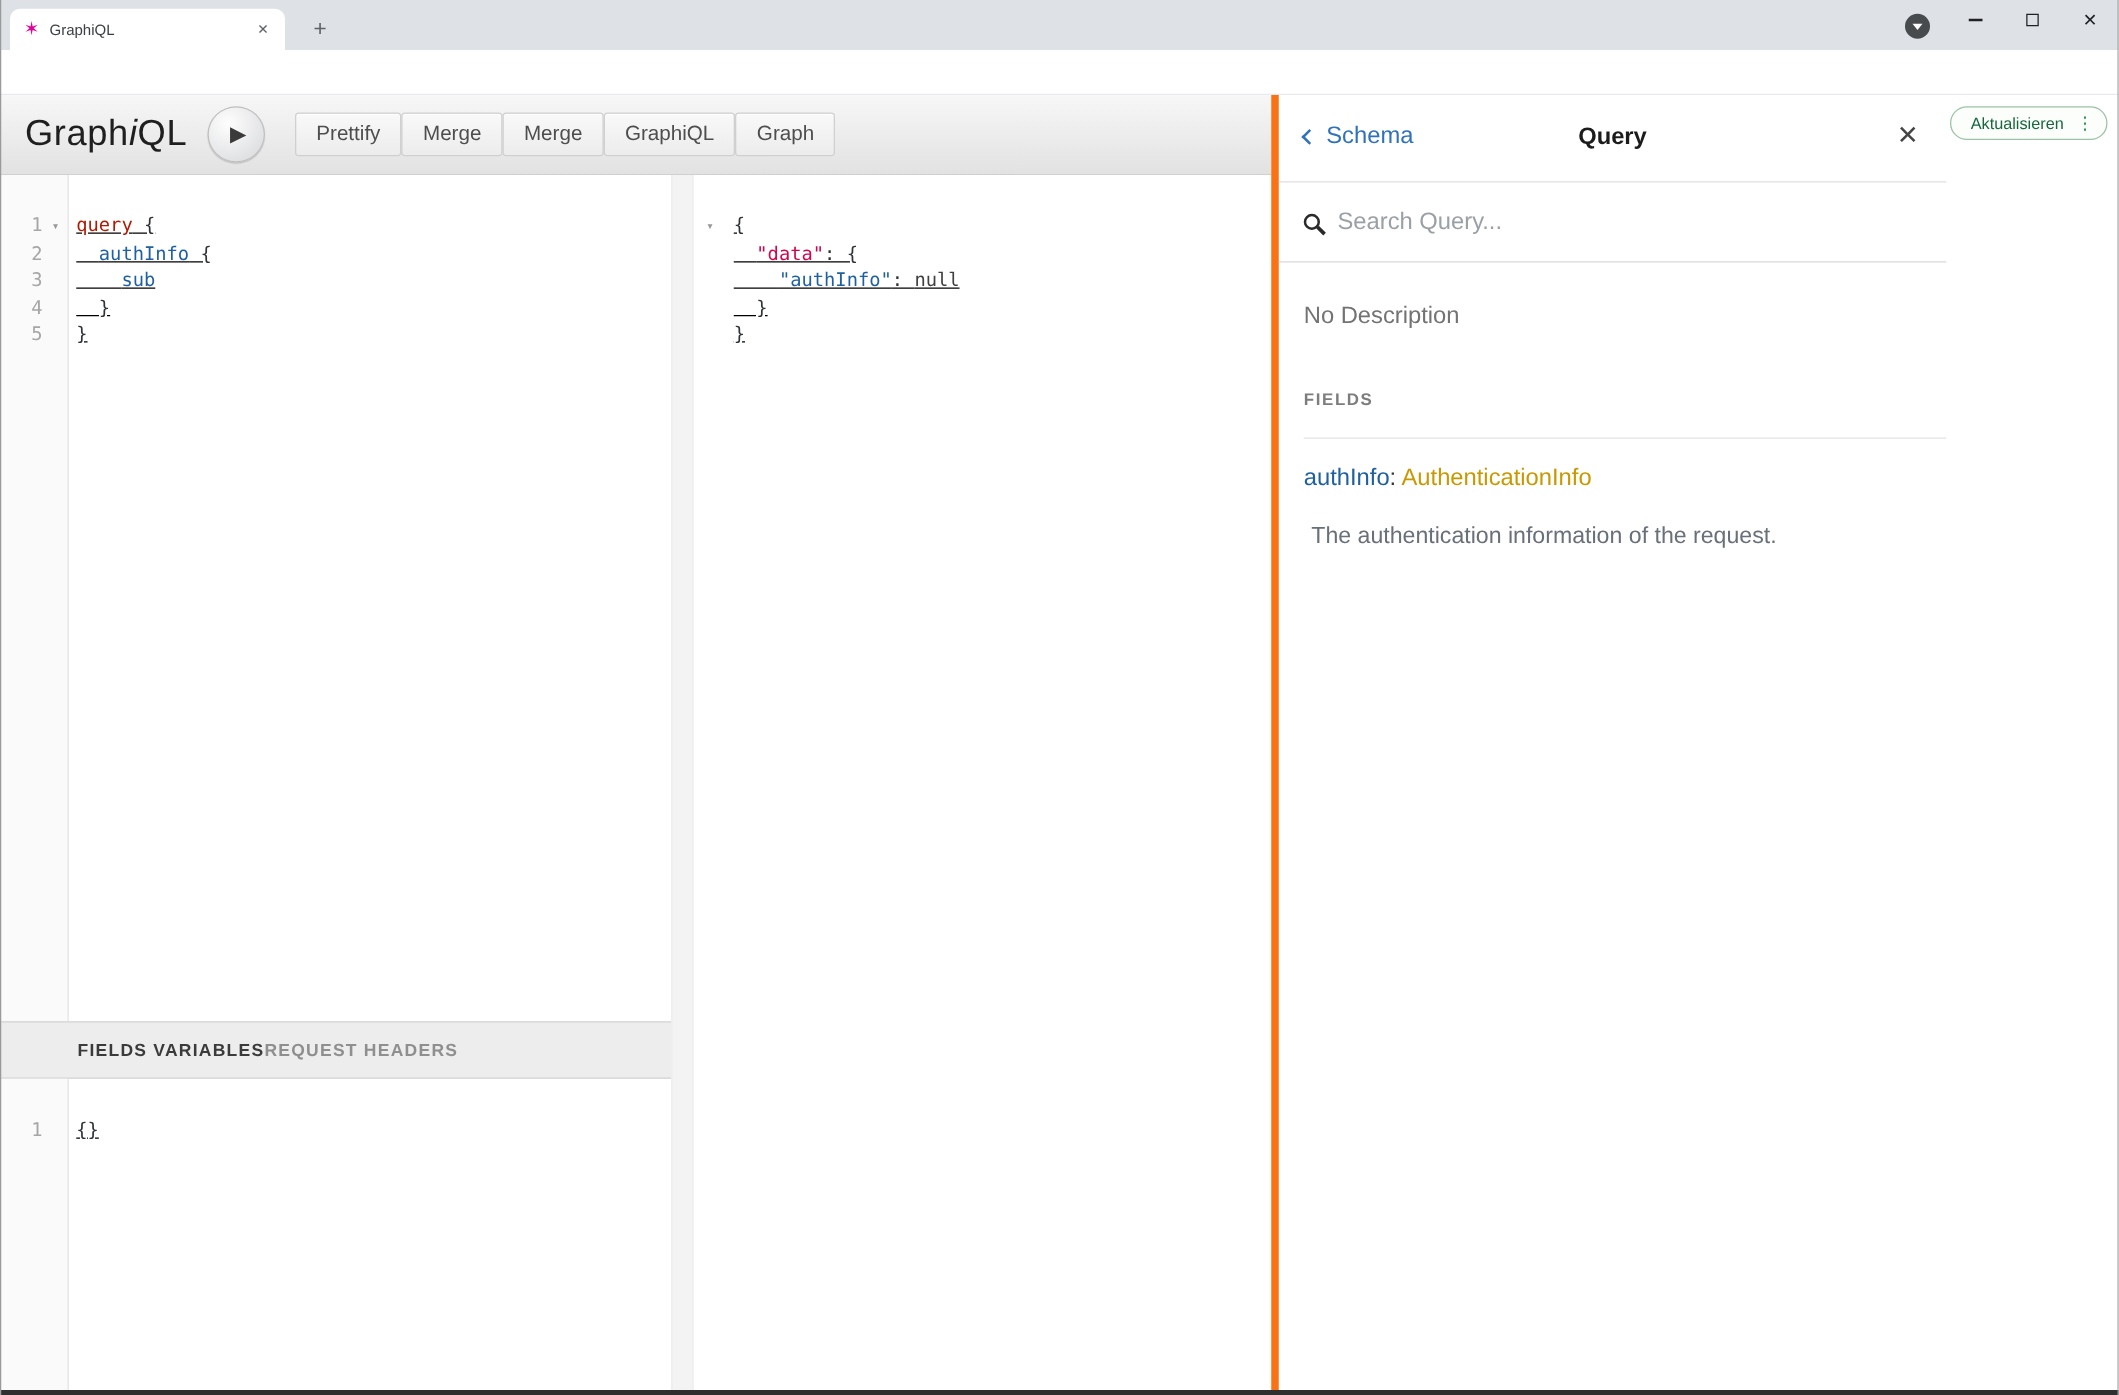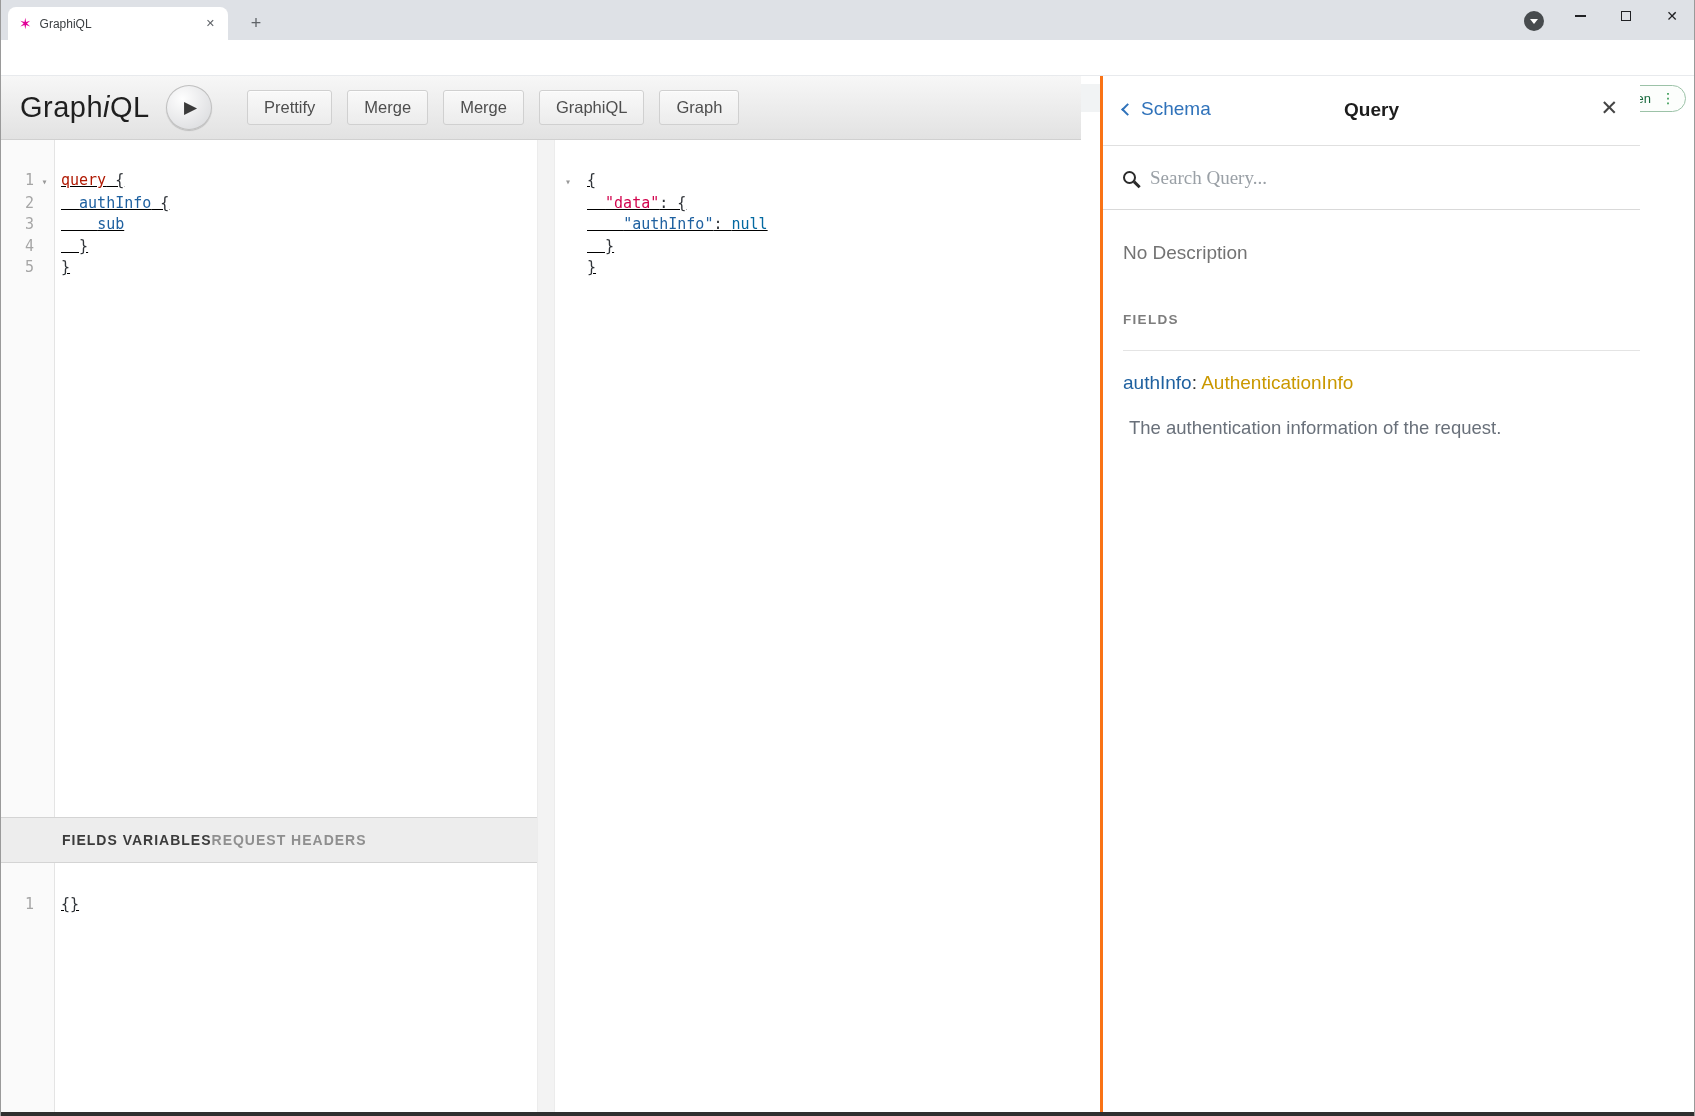--- a/index.html
+++ b/index.html
@@ -64,67 +64,67 @@
 
   
   #topbar { position:absolute; left:0; top:76px; width:1081px; height:64px;
             background:linear-gradient(#f7f7f7,#e2e2e2); border-bottom:1px solid #d0d0d0; }
   .logo { position:absolute; left:20px; top:15px; font-size:29px; color:#1f1f1f; letter-spacing:0.5px; }
   .logo .it { font-style:italic; }
   .play-btn { position:absolute; left:166px; top:9px; width:46px; height:45px; border-radius:50%;
               background:radial-gradient(circle at 35% 30%, #fefefe, #d6d7da); border:1px solid #bfbfbf;
               box-shadow:0 1px 1px rgba(0,0,0,.18); display:flex; align-items:center; justify-content:center; }
   .play-btn .glyph { color:#3a3a3a; font-size:17px; padding-left:3px; }
-  .tb-buttons { position:absolute; left:247px; top:14px; display:flex; gap:15px; }
+  .tb-buttons { position:absolute; left:236px; top:14px; display:flex; }
   .tb-btn { padding:7px 16px; font-size:16.5px; color:#4e4e4e; border:1px solid #d0d0d0; border-radius:3px;
             background:linear-gradient(#f9f9f9,#ececec); box-shadow:0 1px 0 rgba(255,255,255,.7) inset; }
 
   
   #left-pane { position:absolute; left:0; top:140px; width:537px; height:972px; background:#fff; }
   .cm { font-family:"DejaVu Sans Mono","Liberation Mono",monospace; font-size:15px; line-height:21.5px;
         position:relative; display:grid; align-content:start; }
   .cm.with-gutter { grid-template-columns:34px 21px 1fr; }
   .cm.no-gutter { grid-template-columns:26px 1fr; }
   .gutter-bg { position:absolute; left:0; top:0; bottom:0; width:55px; background:#fafafa; border-right:1px solid #e4e4e4; }
   .cm .ln { text-align:right; color:#a6a6a6; position:relative; z-index:1; }
   .cm .fold { color:#999; font-size:10px; text-align:center; position:relative; z-index:1; padding-top:1px; }
   .cm .cl { white-space:pre; padding-left:6px;text-decoration:underline; }
   .tk-kw { color:#B11A04; }
   .tk-prop { color:#1F61A0; }
   .tk-str { color:#D2054E; }
-  .tk-nul { color:#0369a1; }
+  .tk-nul { color:#404040; }
   .tk-p { color:#2f3338; }
 
   #query-editor { position:absolute; left:0; top:0; width:537px; height:677px; padding-top:30px; }
   #vars-bar { position:absolute; left:0; top:677px; width:537px; height:46px; background:#ededed;
               border-top:1px solid #d4d4d4; border-bottom:1px solid #d4d4d4; display:flex; align-items:center; }
   .vars-tab { font-size:14px; font-weight:bold; letter-spacing:1px; }
   .vars-tab.active { color:#3b3b3b; margin-left:62px; }
   .vars-tab.inactive { color:#8f8f8f; }
   #vars-editor { position:absolute; left:0; top:723px; width:537px; height:249px; padding-top:31px; }
 
   #pane-divider { position:absolute; left:537px; top:140px; width:18px; height:972px; background:#f3f3f3;
                   border-left:1px solid #ececec; border-right:1px solid #ececec; }
   #result-pane { position:absolute; left:555px; top:140px; width:526px; height:972px; background:#fff; padding-top:30px; }
 
   
-  #docs-pane { position:absolute; left:1100px; top:76px; width:540px; height:1036px; background:#fff;
-               border-left:3px solid #f97316; }
+  #docs-pane { position:absolute; left:1017px; top:76px; width:540px; height:1036px; background:#fff;
+               border-left:6px solid #f97316; }
   .docs-header { position:relative; height:70px; border-bottom:1px solid #e0e0e0; }
   .docs-back { position:absolute; left:20px; top:22px; display:flex; align-items:center; gap:9px; color:#2f72ba; font-size:19px; }
   .chev-left { display:inline-block; width:9px; height:9px; border:solid #2f72ba; border-width:0 2.5px 2.5px 0;
                transform:rotate(135deg); margin-top:1px; }
   .docs-title { position:absolute; left:0; right:0; top:23px; text-align:center; font-size:19px; font-weight:bold; color:#1c1c1c; }
   .docs-close { position:absolute; right:22px; top:20px; font-size:21px; color:#454545; }
   .docs-search { position:relative; height:64px; border-bottom:1px solid #d9d9d9; display:flex; align-items:center; padding:0 20px; }
   .mag-dark { width:13px; height:13px; border:2.5px solid #2a2a2a; border-radius:50%; position:relative; margin-right:14px; flex:none; }
   .mag-dark::after { content:''; position:absolute; width:8px; height:2.5px; background:#2a2a2a;
                      transform:rotate(45deg); right:-7px; bottom:-3px; }
   .docs-search input { border:none; outline:none; font-size:19px; color:#444; width:100%; background:transparent;
-                       font-family:Liberation Serif, serif; }
+                       font-family:Liberation Sans, sans-serif; }
   .docs-search input::placeholder { color:#9aa0a6; }
   .docs-body { padding:18px 0 0 20px; }
   .no-desc { font-size:19px; color:#737373; margin-top:14px; }
   .fields-h { margin-top:48px; font-size:13.5px; font-weight:bold; color:#7d7d7d; letter-spacing:1.3px; }
   .docs-hr { margin-top:23px; border:none; border-top:1px solid #e4e4e4; }
   .field-row { margin-top:21px; font-size:19px; }
   .field-name { color:#1F61A0; }
   .field-sep { color:#333; }
   .field-type { color:#CA9800; }
   .field-desc { margin-top:23px; font-size:18.5px; color:#69707a; padding-left:6px; }

